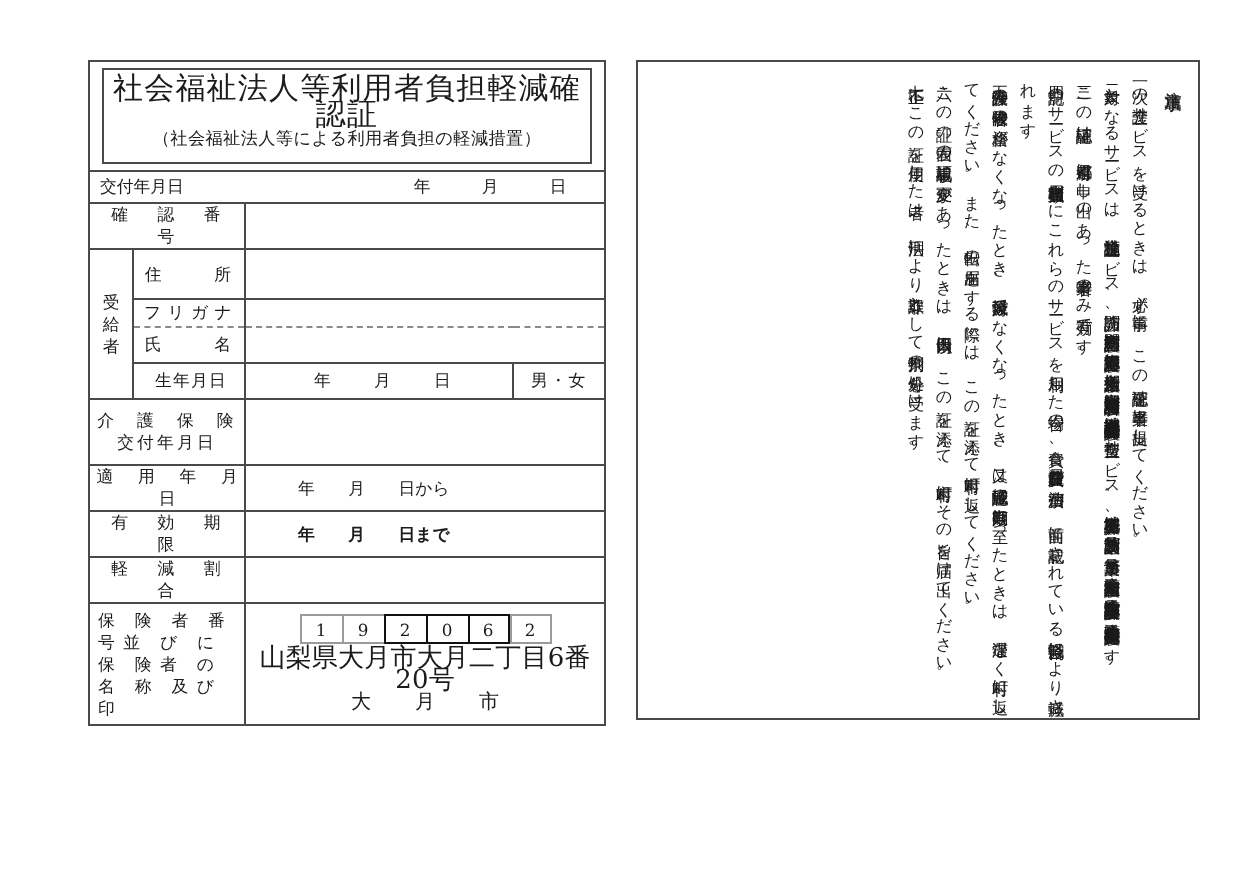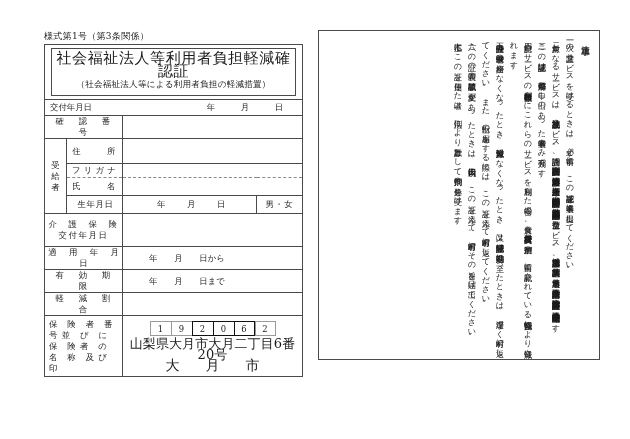--- a/index.html
+++ b/index.html
@@ -176,25 +176,24 @@
   .num-boxes .nb.strong-end {
     border: 1px solid #111;
     border-right: 1px solid #111;
   }
   .ins-addr {
     font-size: 13px;
     line-height: 11px;
     letter-spacing: 0.1px;
   }
   .ins-city {
-    font-size: 14px;
+    font-size: 10px;
     line-height: 12px;
     letter-spacing: 6px;
     padding-left: 6px;
-    font-family: Liberation Mono, monospace;
   }
   .note-size {
     font-size: 8.4px;
     margin-top: 4px;
     letter-spacing: 0.2px;
     padding-left: 4px;
   }
 
   
   .right-pane {
@@ -242,21 +241,20 @@
   .vcol .marker {
     letter-spacing: 2px;
   }
 </style>
 </head>
 <body>
 
 <div class="page">
 
   <div class="left-pane">
-    <div class="form-no">様式第1号（第3条関係）</div>
 
     <table class="cert">
       <colgroup>
         <col style="width:22px">
         <col style="width:56px">
         <col style="width:134px">
         <col style="width:46px">
       </colgroup>
 
       <tbody>
@@ -323,21 +321,21 @@
         <td colspan="2"></td>
       </tr>
 
       <tr>
         <td colspan="2" class="lbl-sp" style="height:20px;letter-spacing:2px;">適　用　年　月　日</td>
         <td colspan="2" style="padding-left:26px !important;">年　　月　　日から</td>
       </tr>
 
       <tr>
         <td colspan="2" class="lbl-sp" style="height:20px;letter-spacing:3.2px;">有　効　期　限</td>
-        <td colspan="2" style="padding-left:26px !important;">年　　月　　日まで</td>
+        <td colspan="2" style="padding-left:26px !important;font-weight:bold;">年　　月　　日まで</td>
       </tr>
 
       <tr>
         <td colspan="2" class="lbl-sp" style="height:22px;letter-spacing:3.2px;">軽　減　割　合</td>
         <td colspan="2"></td>
       </tr>
 
       <tr>
         <td colspan="2" class="lbl-multi-left" style="height:52px;">
           <span>保　険　者　番　号</span>

